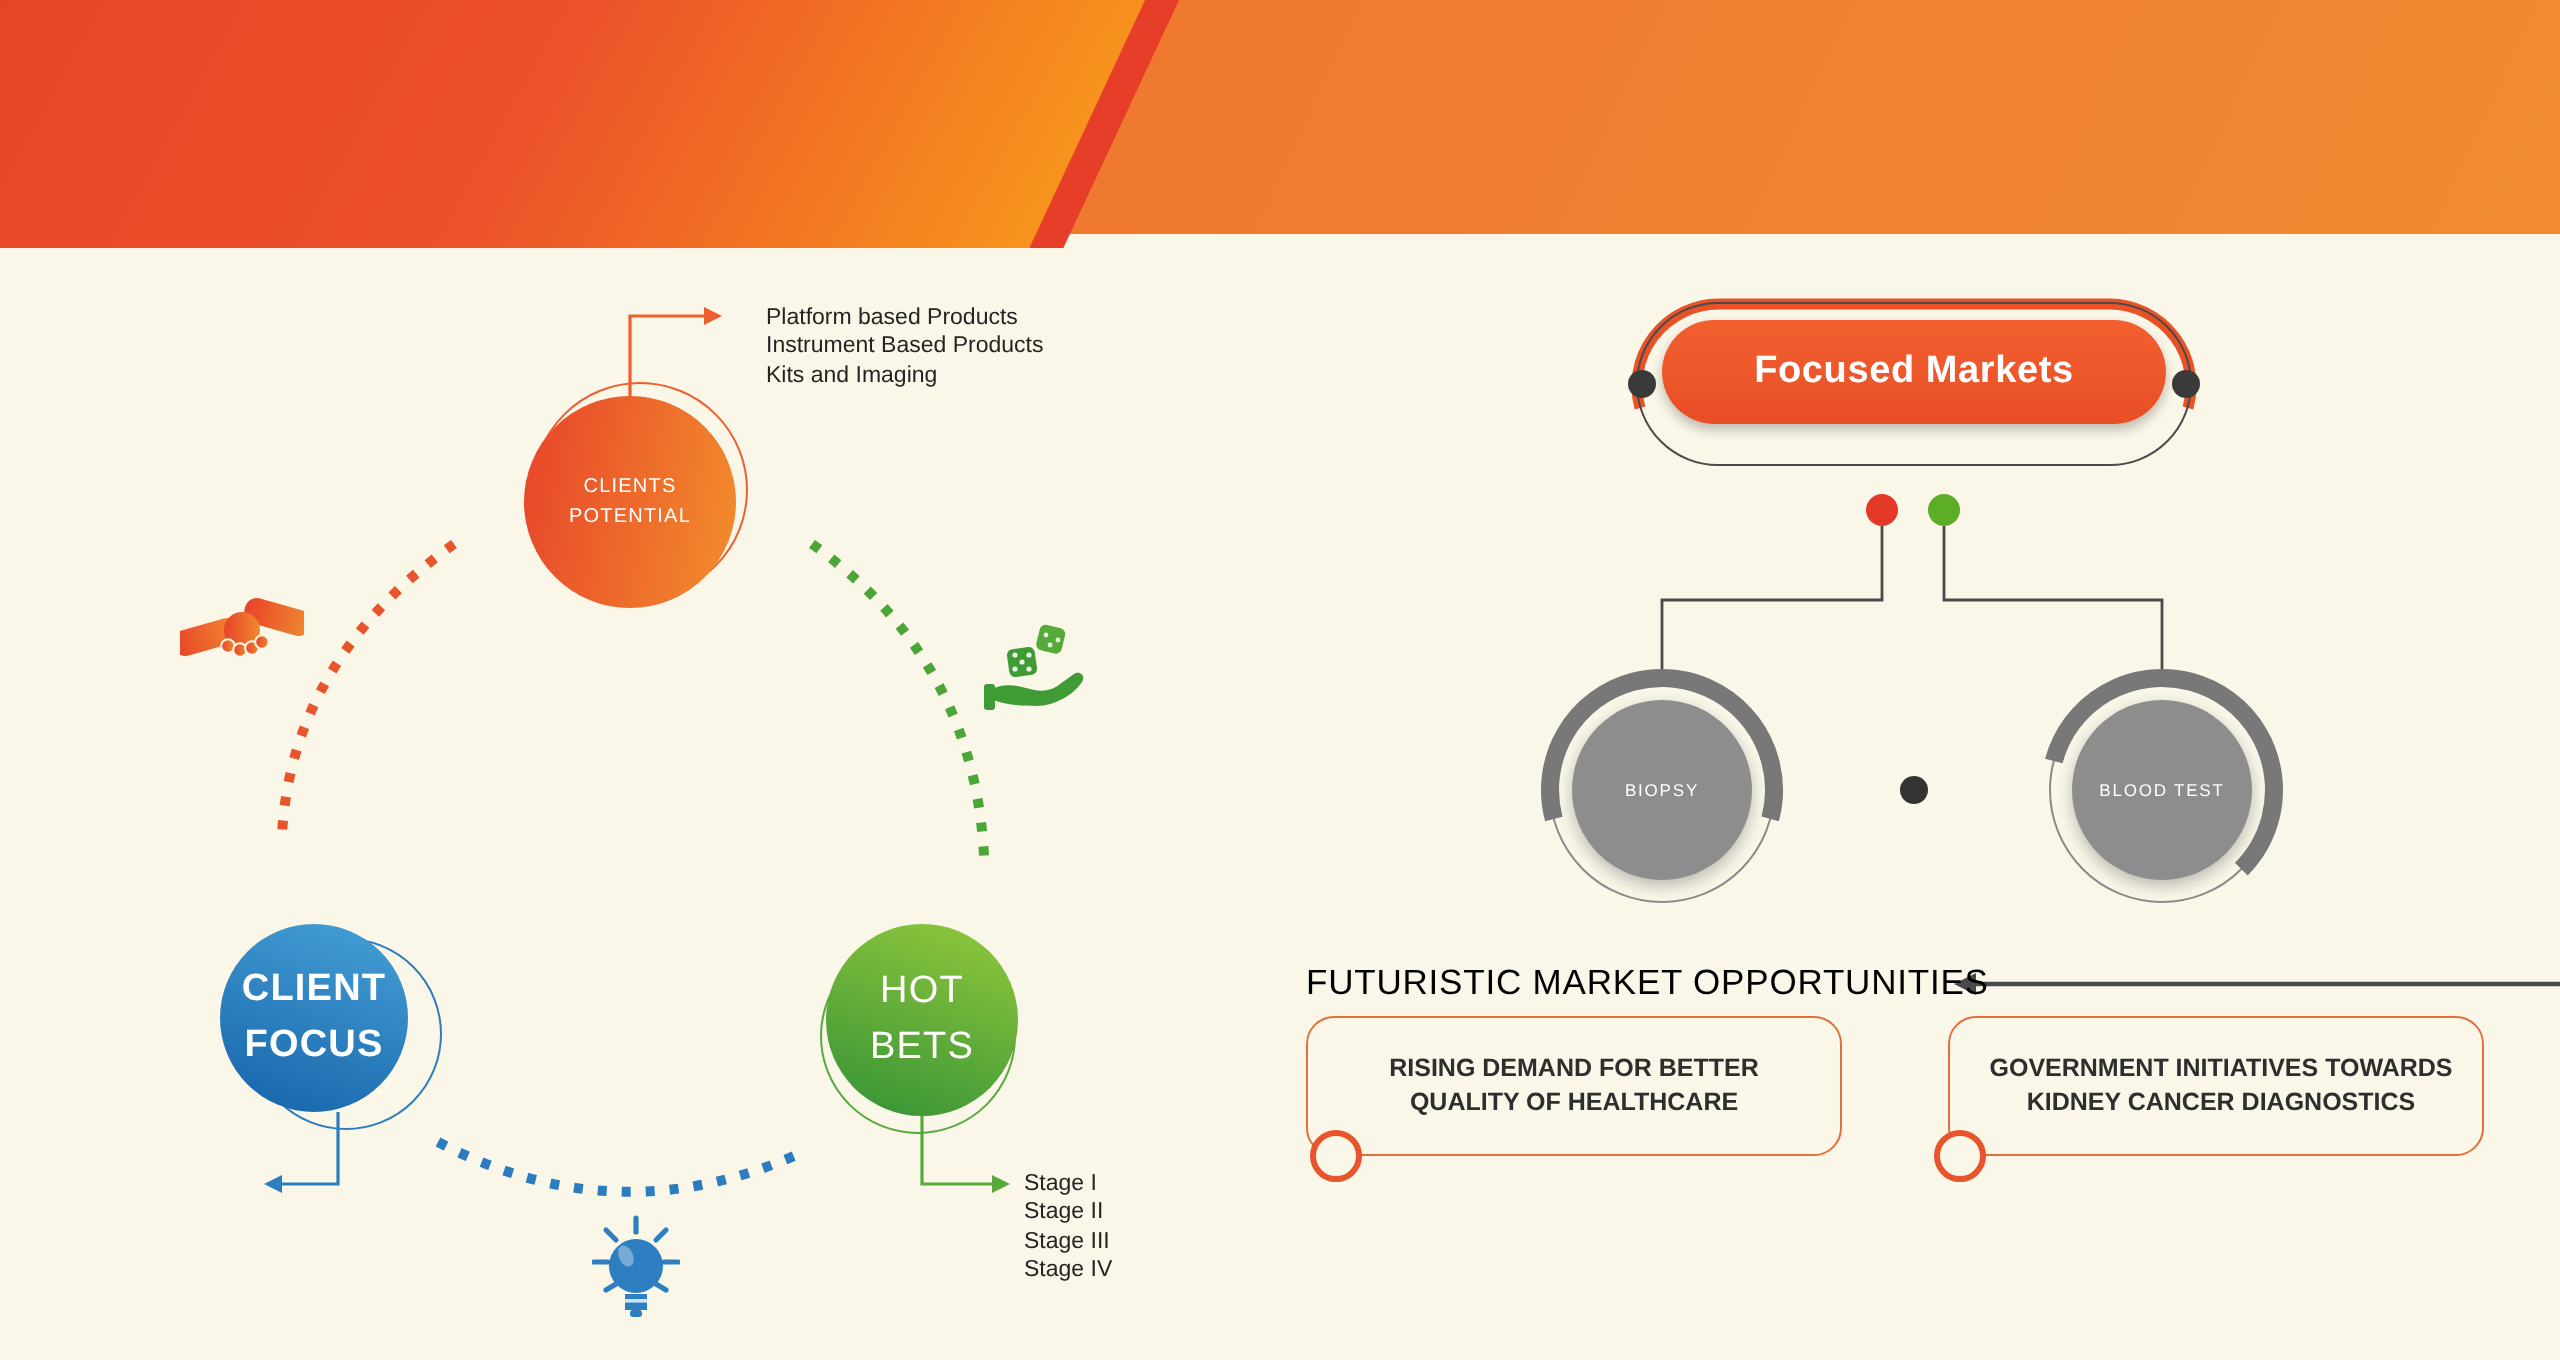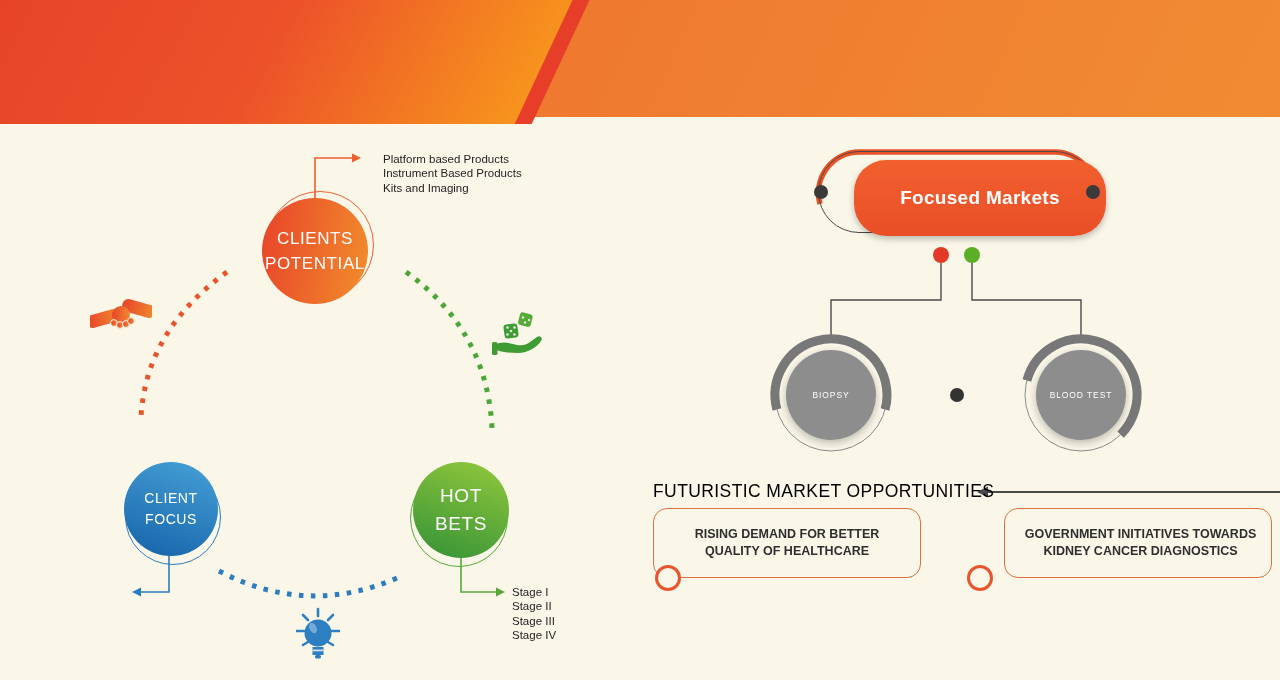--- a/index.html
+++ b/index.html
@@ -25,42 +25,42 @@
   .abs { position:absolute; }
   svg.overlay { position:absolute; left:0; top:0; z-index:1; pointer-events:none; }
 
   
   .bubble { position:absolute; border-radius:50%; z-index:3;
     display:flex; flex-direction:column; align-items:center; justify-content:center;
     color:#fff; text-align:center; }
   .bubble span { display:block; }
   #cp { left:262px; top:198px; width:106px; height:106px;
     background:linear-gradient(100deg,#e8472a 5%,#f28a2c 95%);
-    font-size:17px; letter-spacing:0.6px; line-height:1.5; }
-  #cf { left:124px; top:462px; width:94px; height:94px;
+    font-size:10px; letter-spacing:0.6px; line-height:1.5; }
+  #cf { left:110px; top:462px; width:94px; height:94px;
     background:linear-gradient(200deg,#47a1d6 0%,#1a69ae 90%);
-    font-size:14px; letter-spacing:0.6px; line-height:1.5; }
+    font-size:19px; letter-spacing:0.6px; line-height:1.5;font-weight:bold; }
   #hb { left:413px; top:462px; width:96px; height:96px;
     background:linear-gradient(200deg,#93c93c 0%,#3d9737 90%);
     font-size:19px; letter-spacing:0.6px; line-height:1.5; }
   .ring { position:absolute; border-radius:50%; z-index:2; }
   #cp-ring { left:266px; top:191px; width:106px; height:106px; border:1.5px solid #ee5f2f; }
   #cf-ring { left:125px; top:469px; width:94px; height:94px; border:1.5px solid #2c7cc0; }
   #hb-ring { left:410px; top:469px; width:96px; height:96px; border:1.5px solid #57a93c; }
 
   .small-list { position:absolute; font-size:11.5px; color:#242424;
     line-height:14.4px; z-index:2; }
   #cp-list { left:367px; top:152px;margin-left:16px; }
   #cf-list { left:18px; top:578px; width:97px; text-align:right; }
   #hb-list { left:512px; top:585px; }
 
   
   #pill-outline { position:absolute; left:818px; top:151px; width:278px; height:82px;
     border:1.4px solid #4a4a4a; border-radius:41px; z-index:1; box-sizing:border-box; }
-  #pill { position:absolute; left:854px; top:160px; width:252px; height:76px;
+  #pill { position:absolute; left:831px; top:160px; width:252px; height:52px;
     border-radius:32px; background:linear-gradient(180deg,#f2602f,#e94e26);
     z-index:3; display:flex; align-items:center; justify-content:center;
     color:#fff; font-weight:bold; font-size:19px; letter-spacing:0.3px;
     box-shadow:0 3px 6px rgba(0,0,0,0.25); }
   .dot { position:absolute; border-radius:50%; z-index:4; }
   #dot-left  { left:814px; top:185px; width:14px; height:14px; background:#3a3a3a; }
   #dot-right { left:1086px; top:185px; width:14px; height:14px; background:#3a3a3a; }
   #dot-red   { left:933px; top:247px; width:16px; height:16px; background:#e23a27; }
   #dot-green { left:964px; top:247px; width:16px; height:16px; background:#5cae27; }
   #dot-center{ left:950px; top:388px; width:14px; height:14px; background:#333333; }
@@ -73,21 +73,21 @@
 
   
   #fut-heading { position:absolute; left:653px; top:481px; font-size:17.5px;
     color:#000000; letter-spacing:0.4px; font-weight:500; z-index:2; }
   .opp-box { position:absolute; top:508px; width:268px; height:70px;
     border:1.5px solid #e0713e; border-radius:14px; box-sizing:border-box;
     display:flex; align-items:center; justify-content:center; text-align:center;
     font-size:12.5px; font-weight:bold; color:#2e2e2e; line-height:1.4;
     padding:0 12px; z-index:2; }
   #box1 { left:653px; }
-  #box2 { left:1004px;padding-left:17px; }
+  #box2 { left:974px;padding-left:17px; }
   .box-knob { position:absolute; width:20px; height:20px; border:3px solid #e8542c;
     background:#faf7e9; border-radius:50%; z-index:3; }
   #knob1 { left:655px; top:565px; }
   #knob2 { left:967px; top:565px; }
 </style>
 </head>
 <body>
 
 <div class="stage">
 

